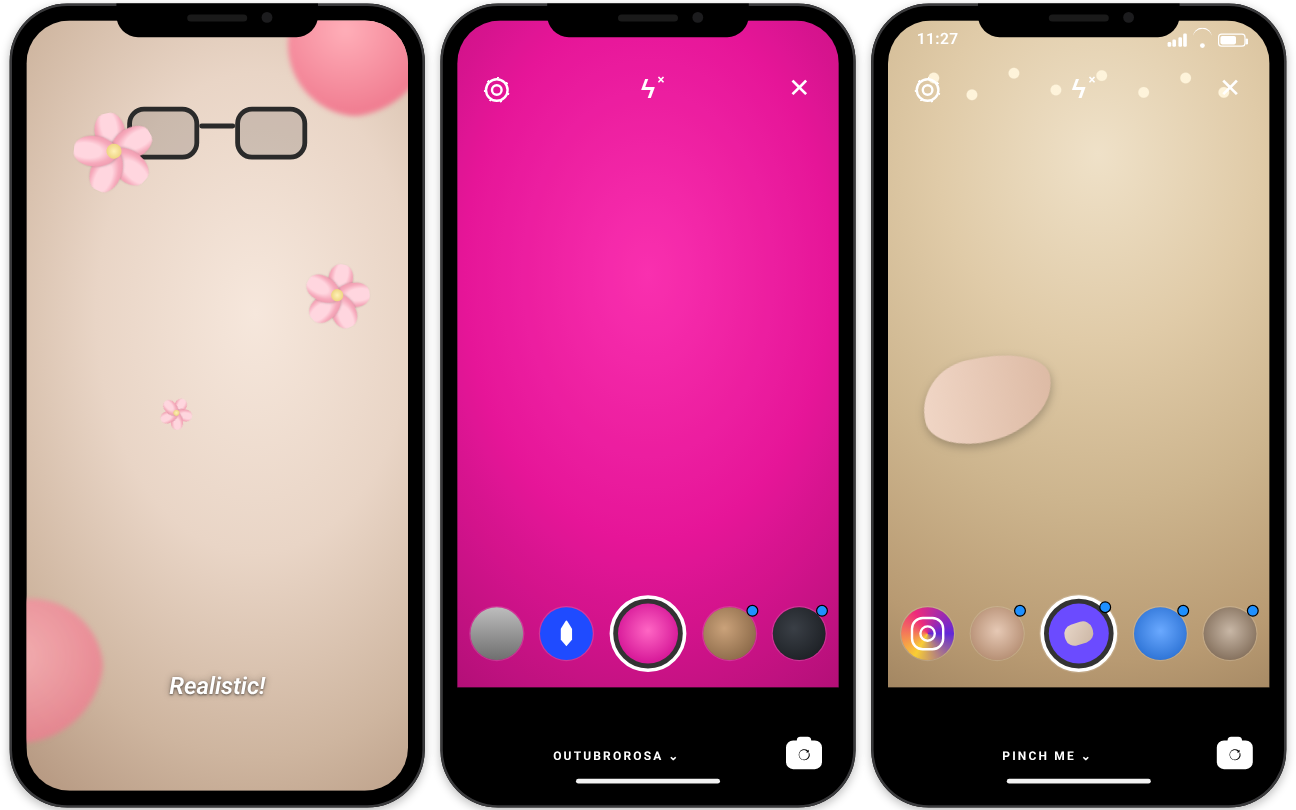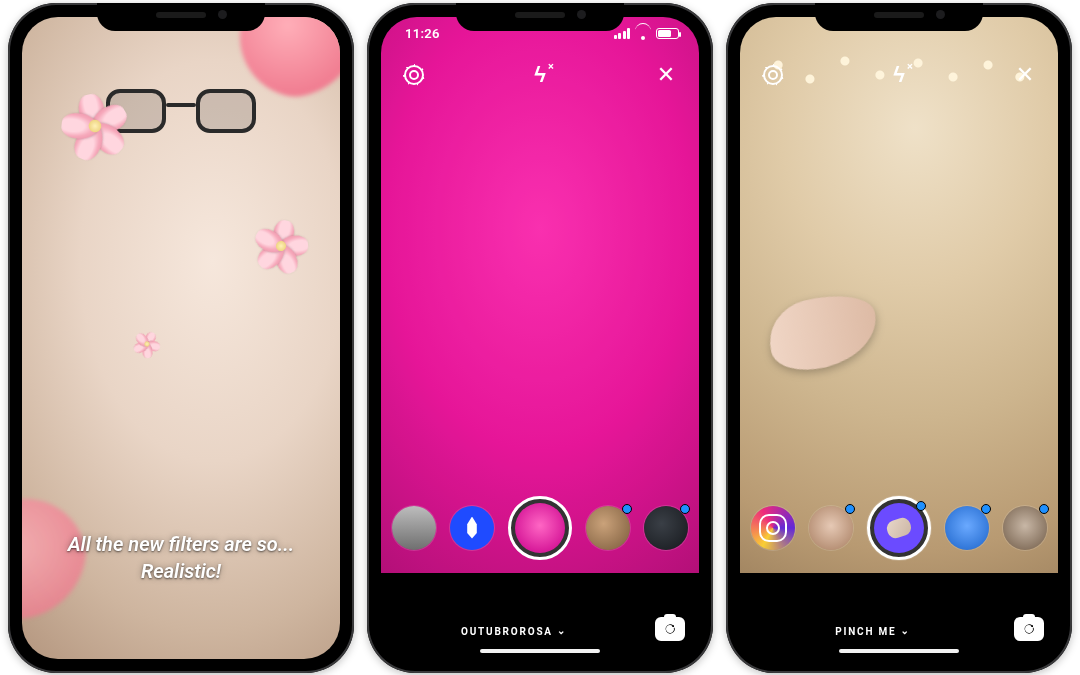--- a/index.html
+++ b/index.html
@@ -160,142 +160,142 @@
           </div>
         <div class="flower f3">
             <div class="petal"></div>
             <div class="petal"></div>
             <div class="petal"></div>
             <div class="petal"></div>
             <div class="petal"></div>
             <div class="center"></div>
           </div>
         <div class="caption">
-          <span>All the new filters are so...</span><br>
+          <br>
           <span>Realistic!</span>
         </div>
       </div>
     </div>
   </div>
 
   <div class="device">
     <div class="body"></div>
     <div class="notch"></div>
     <div class="screen">
       <div class="viewport p2">
+
+        <div class="bg"></div>
+        <div class="tint"></div>
+
+        <div class="topbar">
+          <div class="icon-btn">
+              <span class="gear"></span>
+            </div>
+          <div class="icon-btn mid">
+              <span class="ltn">ϟ</span>
+            </div>
+          <div class="icon-btn">
+              <span class="xbtn">✕</span>
+            </div>
+        </div>
+
+        <div class="tray edge">
+          <div class="eff gray half-left"></div>
+          <div class="eff blue"></div>
+          <div class="eff center">
+              <div class="inner"></div>
+            </div>
+          <div class="eff brown">
+              <span class="dot"></span>
+            </div>
+          <div class="eff dark half-right">
+              <span class="dot"></span>
+            </div>
+        </div>
+
+        <div class="bottom">
+          <div class="filtername">
+            <span>OUTUBROROSA</span>
+            <span class="chev">⌄</span>
+          </div>
+          <div class="switchcam">
+            <svg viewBox="0 0 24 24">
+                <path fill="#000" d="M12 6a6 6 0 1 0 5.65 4H19a7 7 0 1 1-2.1-3.3l1.1-1.1V9h-3.4l1.18-1.18A5.97 5.97 0 0 0 12 6z"></path>
+              </svg>
+          </div>
+          <div class="home-ind"></div>
+        </div>
+      </div>
+    </div>
+  </div>
+
+  <div class="device">
+    <div class="body"></div>
+    <div class="notch"></div>
+    <div class="screen">
+      <div class="viewport p3">
         <div class="status">
-          <span class="time">11:26</span>
+          <span class="time">11:27</span>
           <span class="ind">
             <span class="bars">
                 <span></span>
                 <span></span>
                 <span></span>
                 <span></span>
               </span>
             <span class="wifi"></span>
             <span class="batt">
                 <span class="fill"></span>
               </span>
           </span>
         </div>
 
         <div class="bg"></div>
-        <div class="tint"></div>
+        <div class="lights"></div>
+        <div class="pinch"></div>
 
         <div class="topbar">
           <div class="icon-btn">
               <span class="gear"></span>
             </div>
           <div class="icon-btn mid">
               <span class="ltn">ϟ</span>
             </div>
           <div class="icon-btn">
               <span class="xbtn">✕</span>
             </div>
         </div>
 
+
         <div class="tray edge">
-          <div class="eff gray half-left"></div>
-          <div class="eff blue"></div>
-          <div class="eff center">
+          <div class="eff ig half-left"></div>
+          <div class="eff face">
+              <span class="dot"></span>
+            </div>
+          <div class="eff purple">
               <div class="inner"></div>
-            </div>
-          <div class="eff brown">
-              <span class="dot"></span>
-            </div>
-          <div class="eff dark half-right">
+              <span class="dot" style="top:2px;right:2px"></span>
+            </div>
+          <div class="eff photo">
+              <span class="dot"></span>
+            </div>
+          <div class="eff man half-right">
               <span class="dot"></span>
             </div>
         </div>
 
         <div class="bottom">
           <div class="filtername">
-            <span>OUTUBROROSA</span>
+            <span>PINCH ME</span>
             <span class="chev">⌄</span>
           </div>
           <div class="switchcam">
             <svg viewBox="0 0 24 24">
                 <path fill="#000" d="M12 6a6 6 0 1 0 5.65 4H19a7 7 0 1 1-2.1-3.3l1.1-1.1V9h-3.4l1.18-1.18A5.97 5.97 0 0 0 12 6z"></path>
               </svg>
           </div>
           <div class="home-ind"></div>
         </div>
       </div>
     </div>
   </div>
 
-  <div class="device">
-    <div class="body"></div>
-    <div class="notch"></div>
-    <div class="screen">
-      <div class="viewport p3">
-
-        <div class="bg"></div>
-        <div class="lights"></div>
-        <div class="pinch"></div>
-
-        <div class="topbar">
-          <div class="icon-btn">
-              <span class="gear"></span>
-            </div>
-          <div class="icon-btn mid">
-              <span class="ltn">ϟ</span>
-            </div>
-          <div class="icon-btn">
-              <span class="xbtn">✕</span>
-            </div>
-        </div>
-
-
-        <div class="tray edge">
-          <div class="eff ig half-left"></div>
-          <div class="eff face">
-              <span class="dot"></span>
-            </div>
-          <div class="eff purple">
-              <div class="inner"></div>
-              <span class="dot" style="top:2px;right:2px"></span>
-            </div>
-          <div class="eff photo">
-              <span class="dot"></span>
-            </div>
-          <div class="eff man half-right">
-              <span class="dot"></span>
-            </div>
-        </div>
-
-        <div class="bottom">
-          <div class="filtername">
-            <span>PINCH ME</span>
-            <span class="chev">⌄</span>
-          </div>
-          <div class="switchcam">
-            <svg viewBox="0 0 24 24">
-                <path fill="#000" d="M12 6a6 6 0 1 0 5.65 4H19a7 7 0 1 1-2.1-3.3l1.1-1.1V9h-3.4l1.18-1.18A5.97 5.97 0 0 0 12 6z"></path>
-              </svg>
-          </div>
-          <div class="home-ind"></div>
-        </div>
-      </div>
-    </div>
-  </div>
-
 </div>
 
 </body></html>

